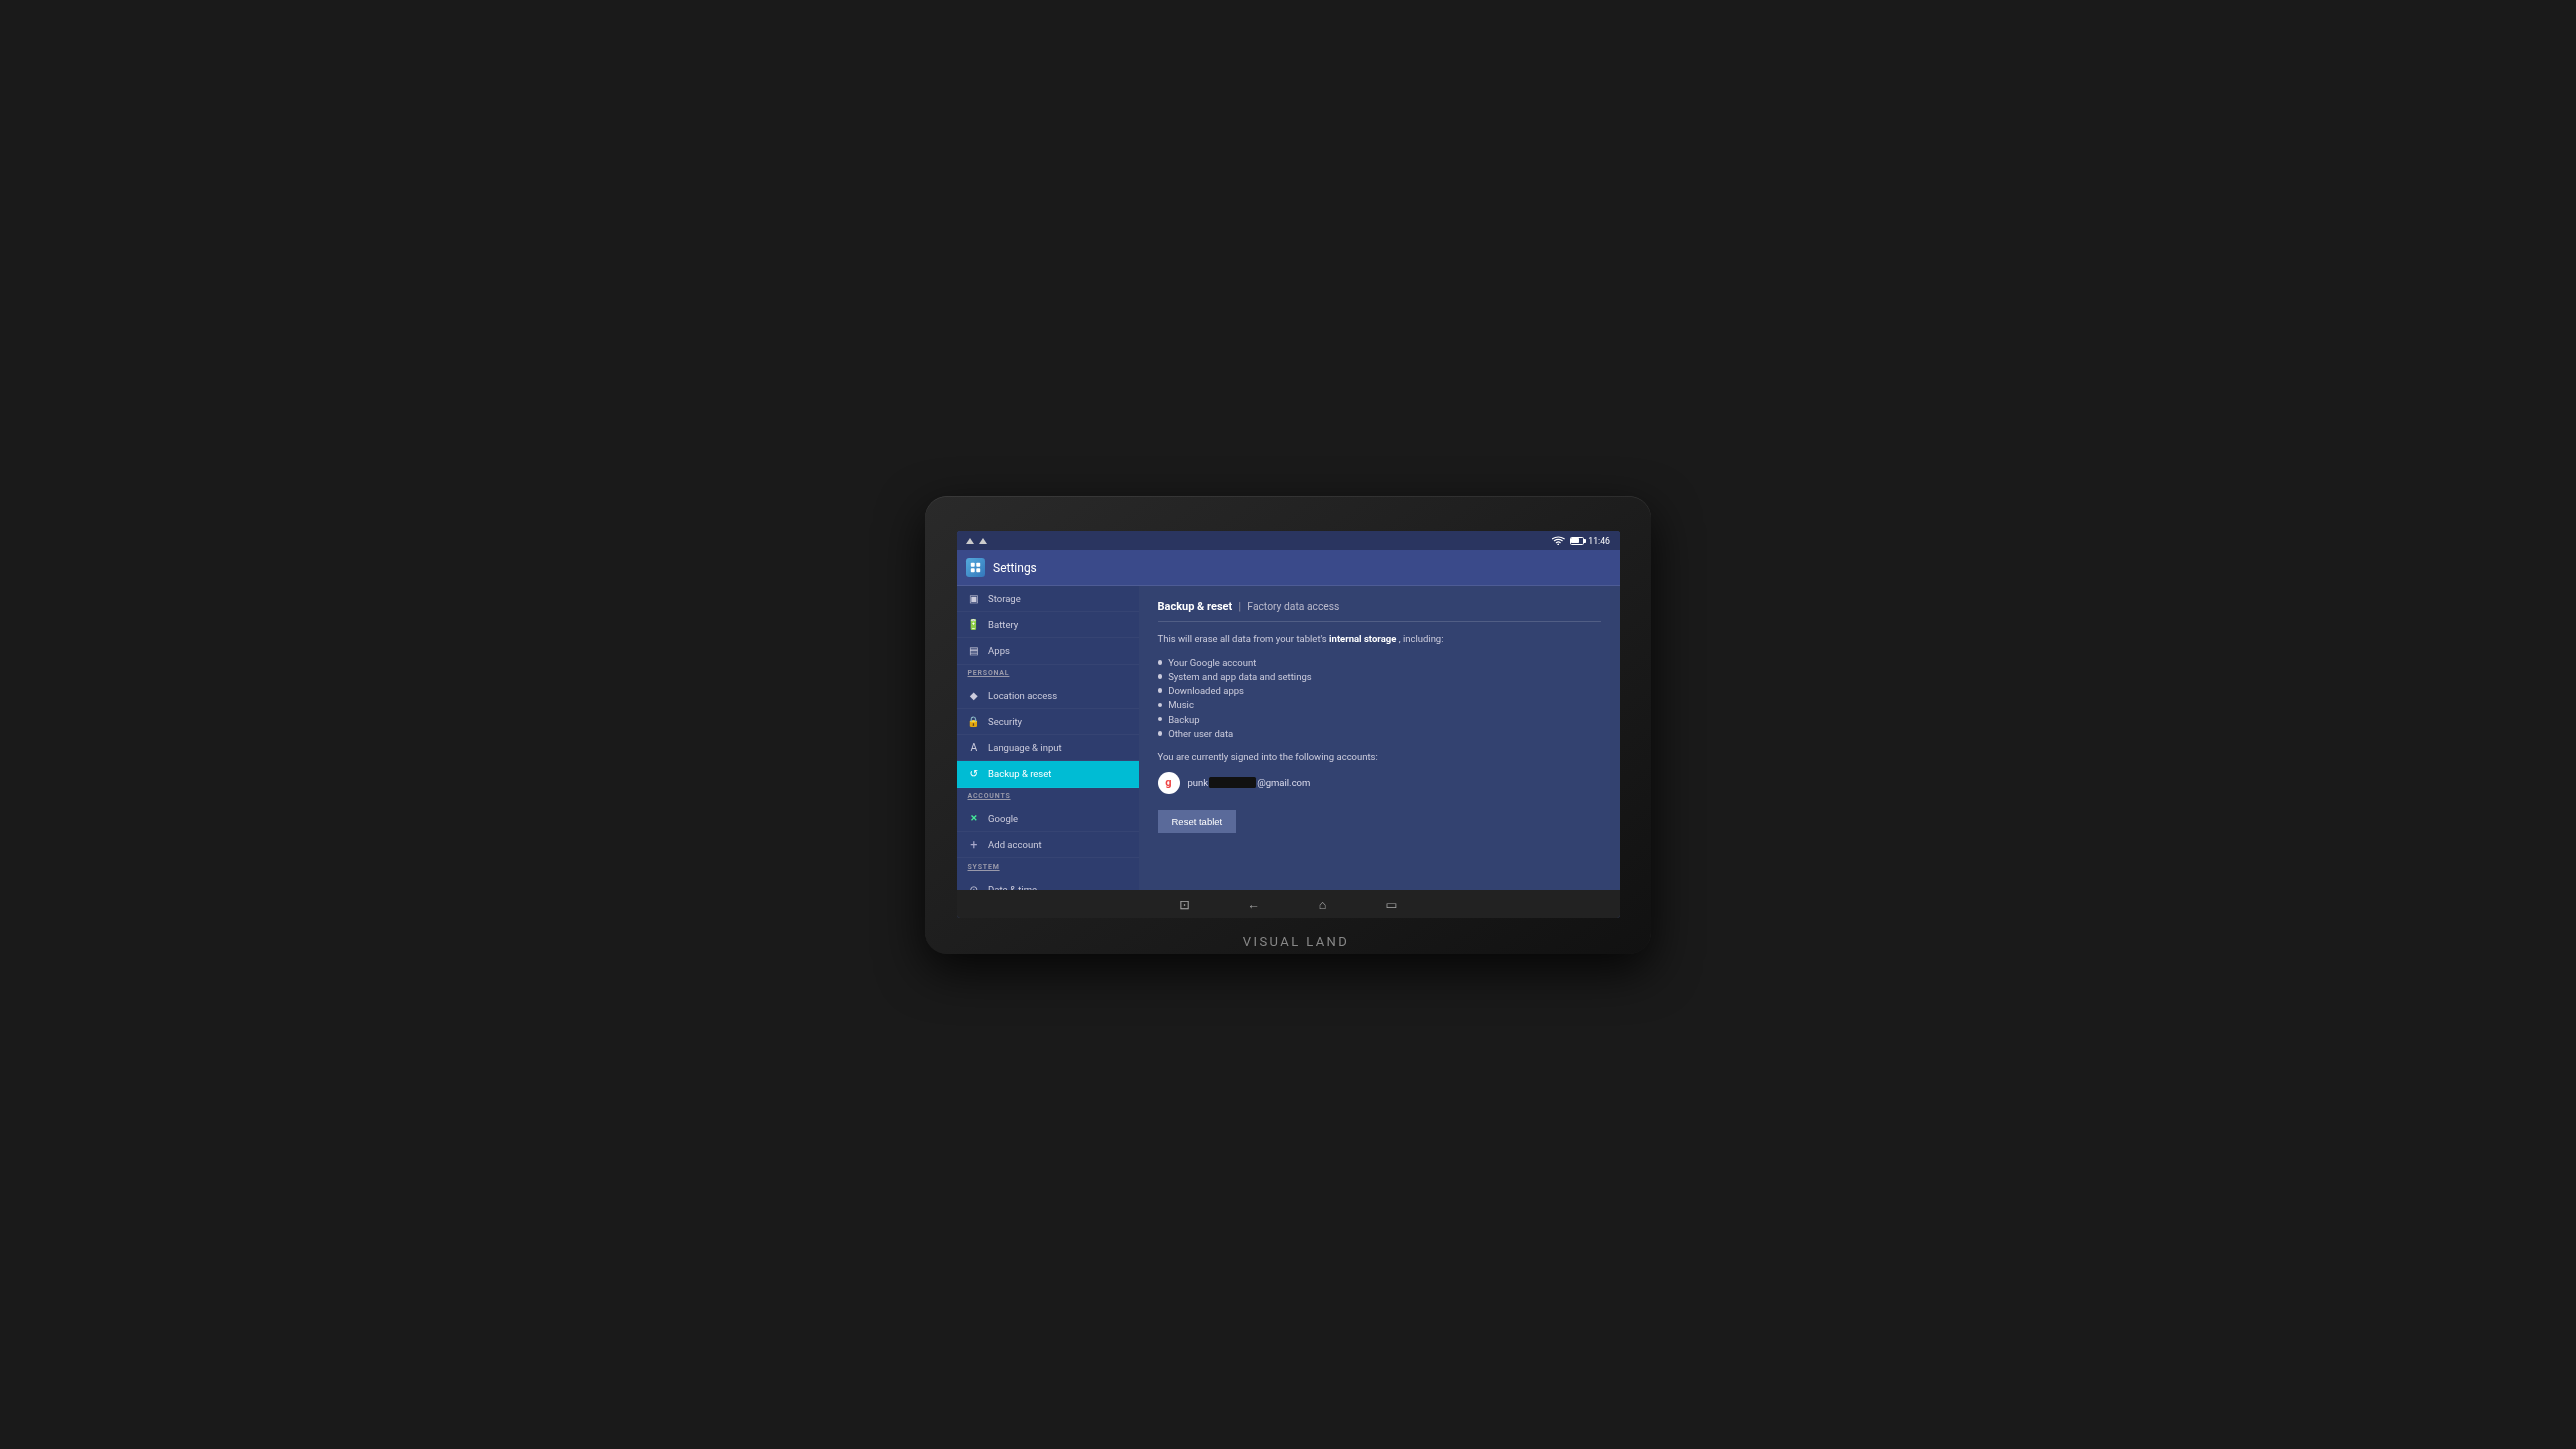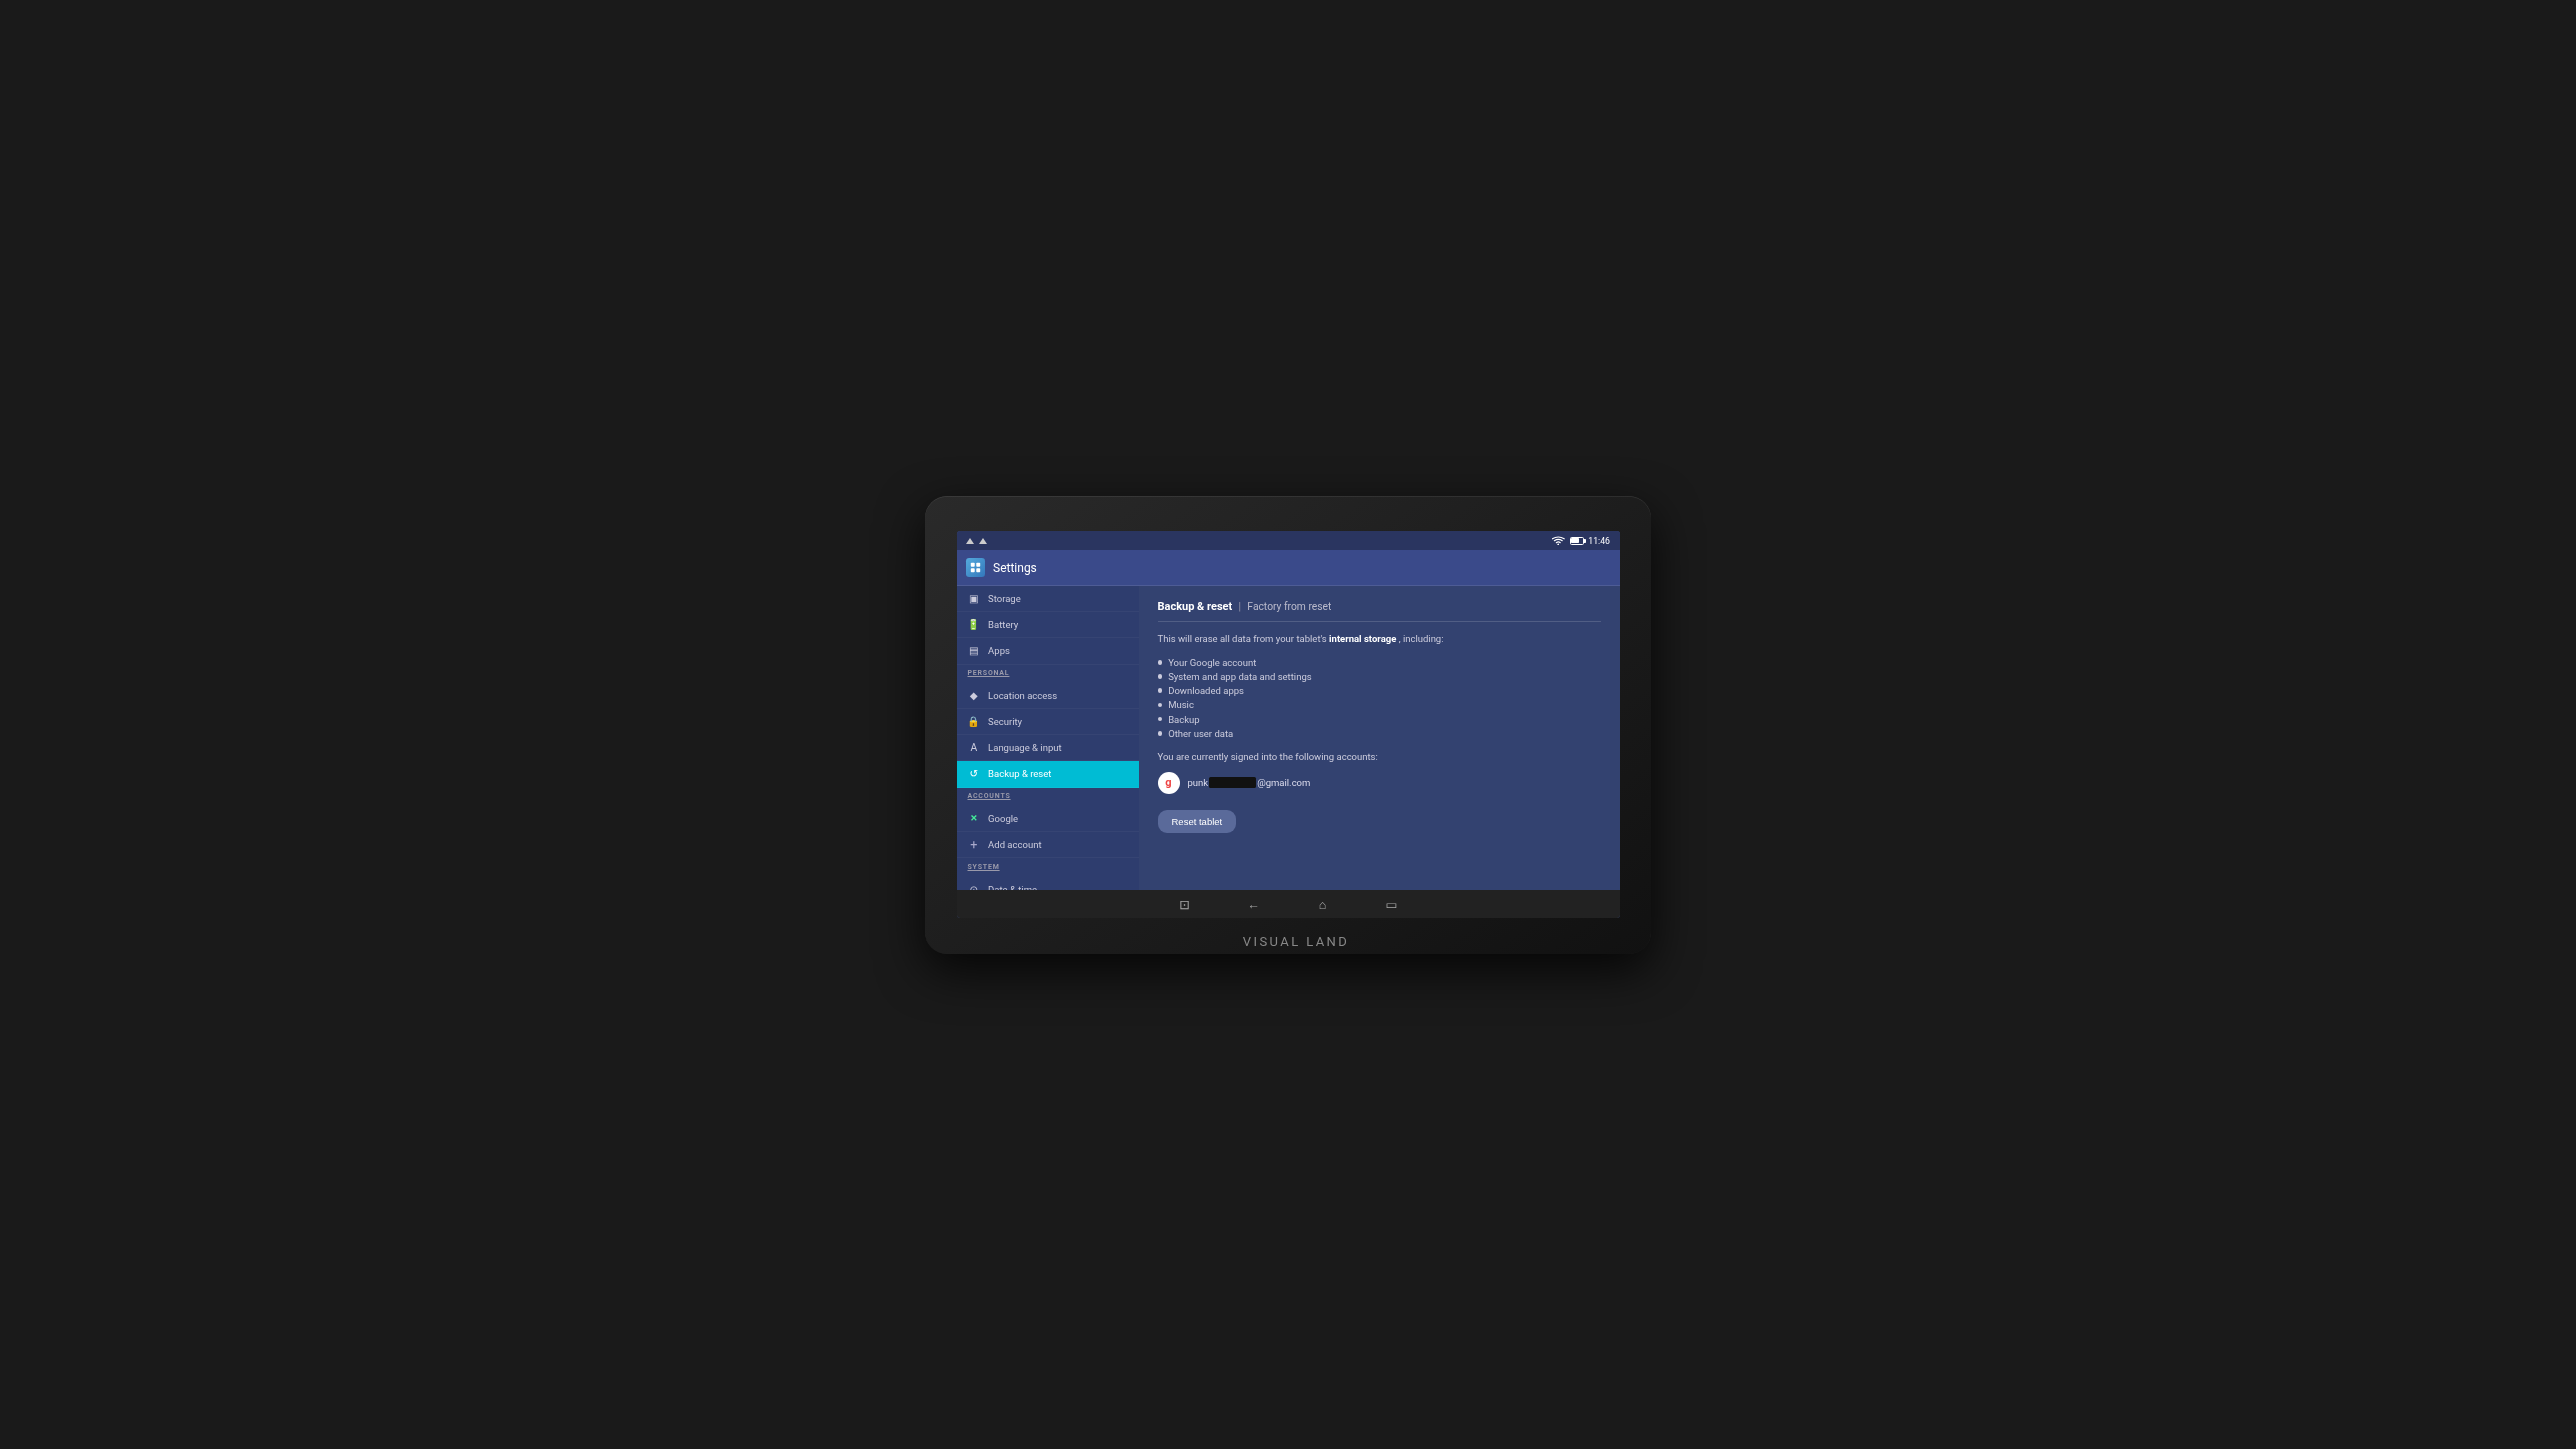--- a/index.html
+++ b/index.html
@@ -307,21 +307,21 @@
       width: 47px;
       height: 11px;
       border-radius: 1.6px;
     }
 
     .reset-btn {
       background: #5a6a9a;
       color: white;
       border: none;
       padding: 6.3px 14px;
-      border-radius: 9px;
+      border-radius: 0;
       font-size: 9.5px;
       cursor: pointer;
       display: block;
       margin-top: 8px;
     }
 
     
     .nav-bar {
       background: #222;
       height: 28px;
@@ -451,21 +451,21 @@
           <span>Date &amp; time</span>
         </div>
 
       </div>
 
       <div class="right-panel">
 
         <div class="breadcrumb">
           <span class="breadcrumb-main">Backup &amp; reset</span>
           <span class="breadcrumb-sep">|</span>
-          <span class="breadcrumb-sub">Factory from reset</span>
+          <span class="breadcrumb-sub">Factory data access</span>
         </div>
 
         <p class="warning-text">
           <span>This will erase all data from your tablet's</span>
           <strong>internal storage</strong>
           <span>, including:</span>
         </p>
 
         <ul class="bullet-list">
           <li>

